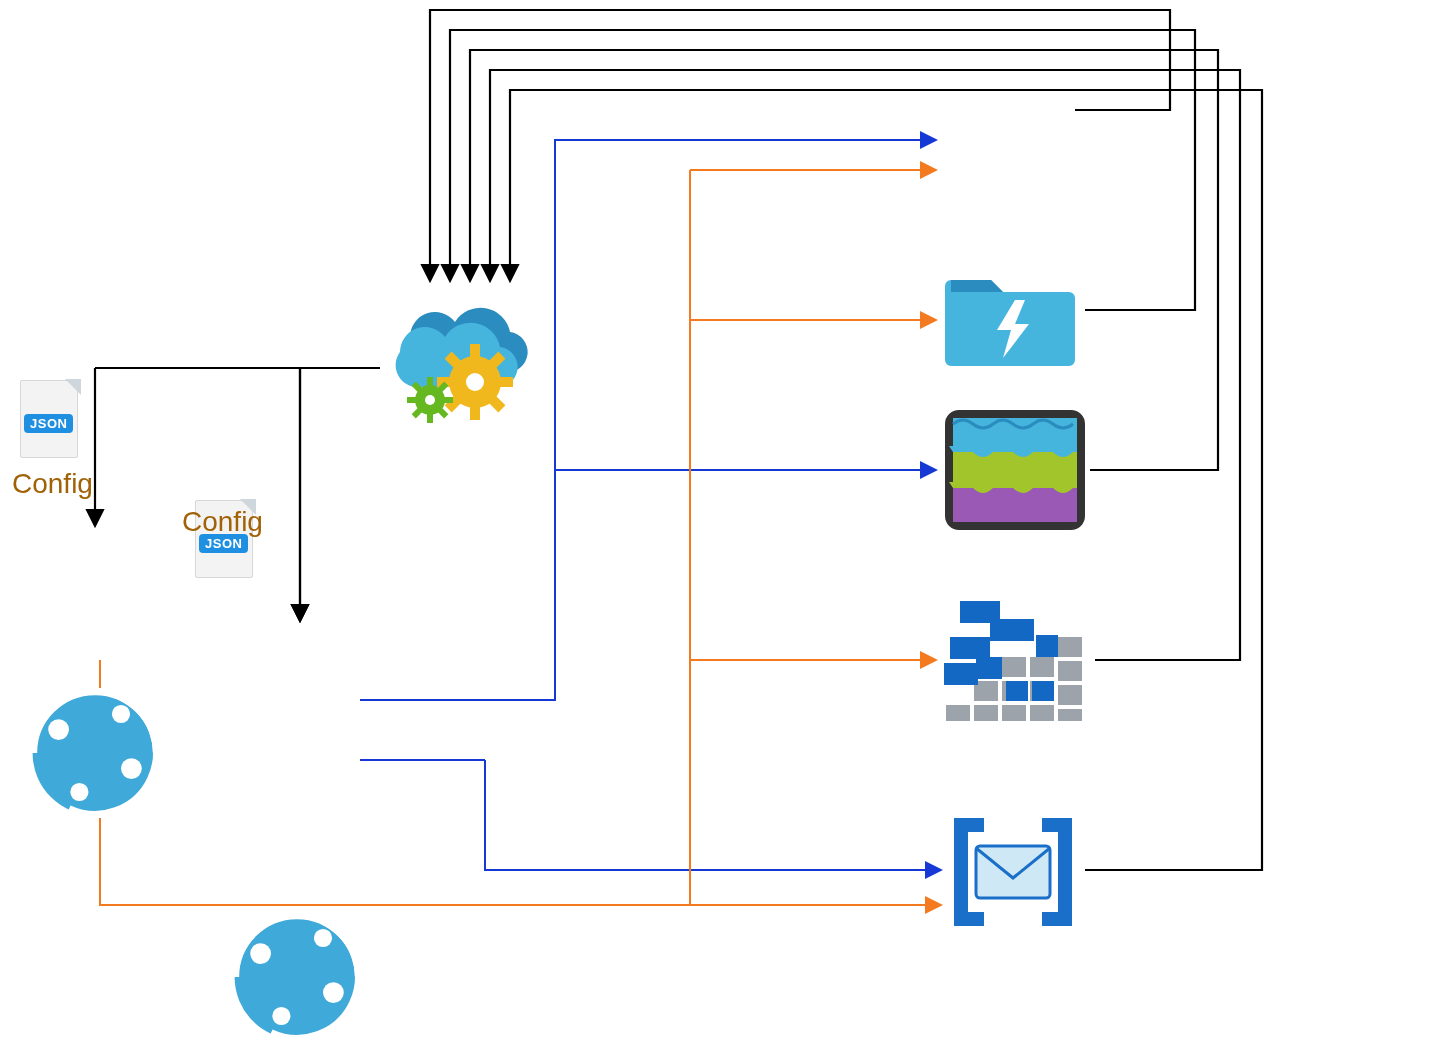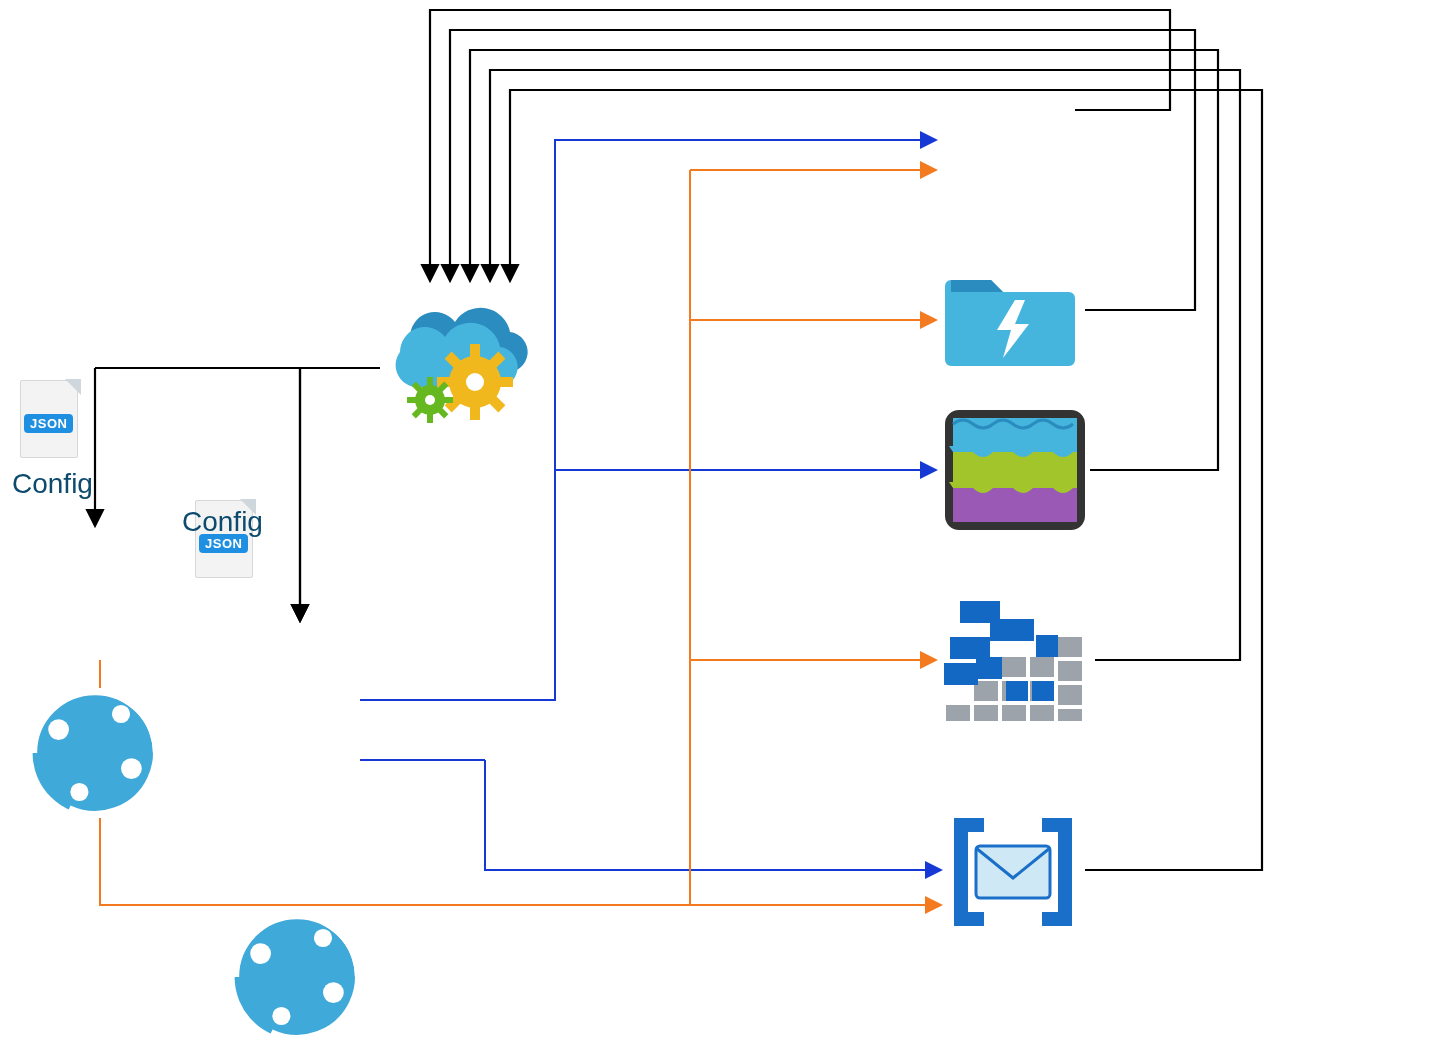--- a/index.html
+++ b/index.html
@@ -23,21 +23,21 @@
     width: 1446px;
     height: 1048px;
     pointer-events: none;
   }
   .node {
     position: absolute;
   }
   .label {
     position: absolute;
     font-size: 28px;
-    color: #0c4a6e;
+    color: #a16207;
     text-align: center;
   }
   
   .json-file {
     width: 60px;
     height: 80px;
     position: relative;
   }
   .json-file .paper {
     width: 56px;

